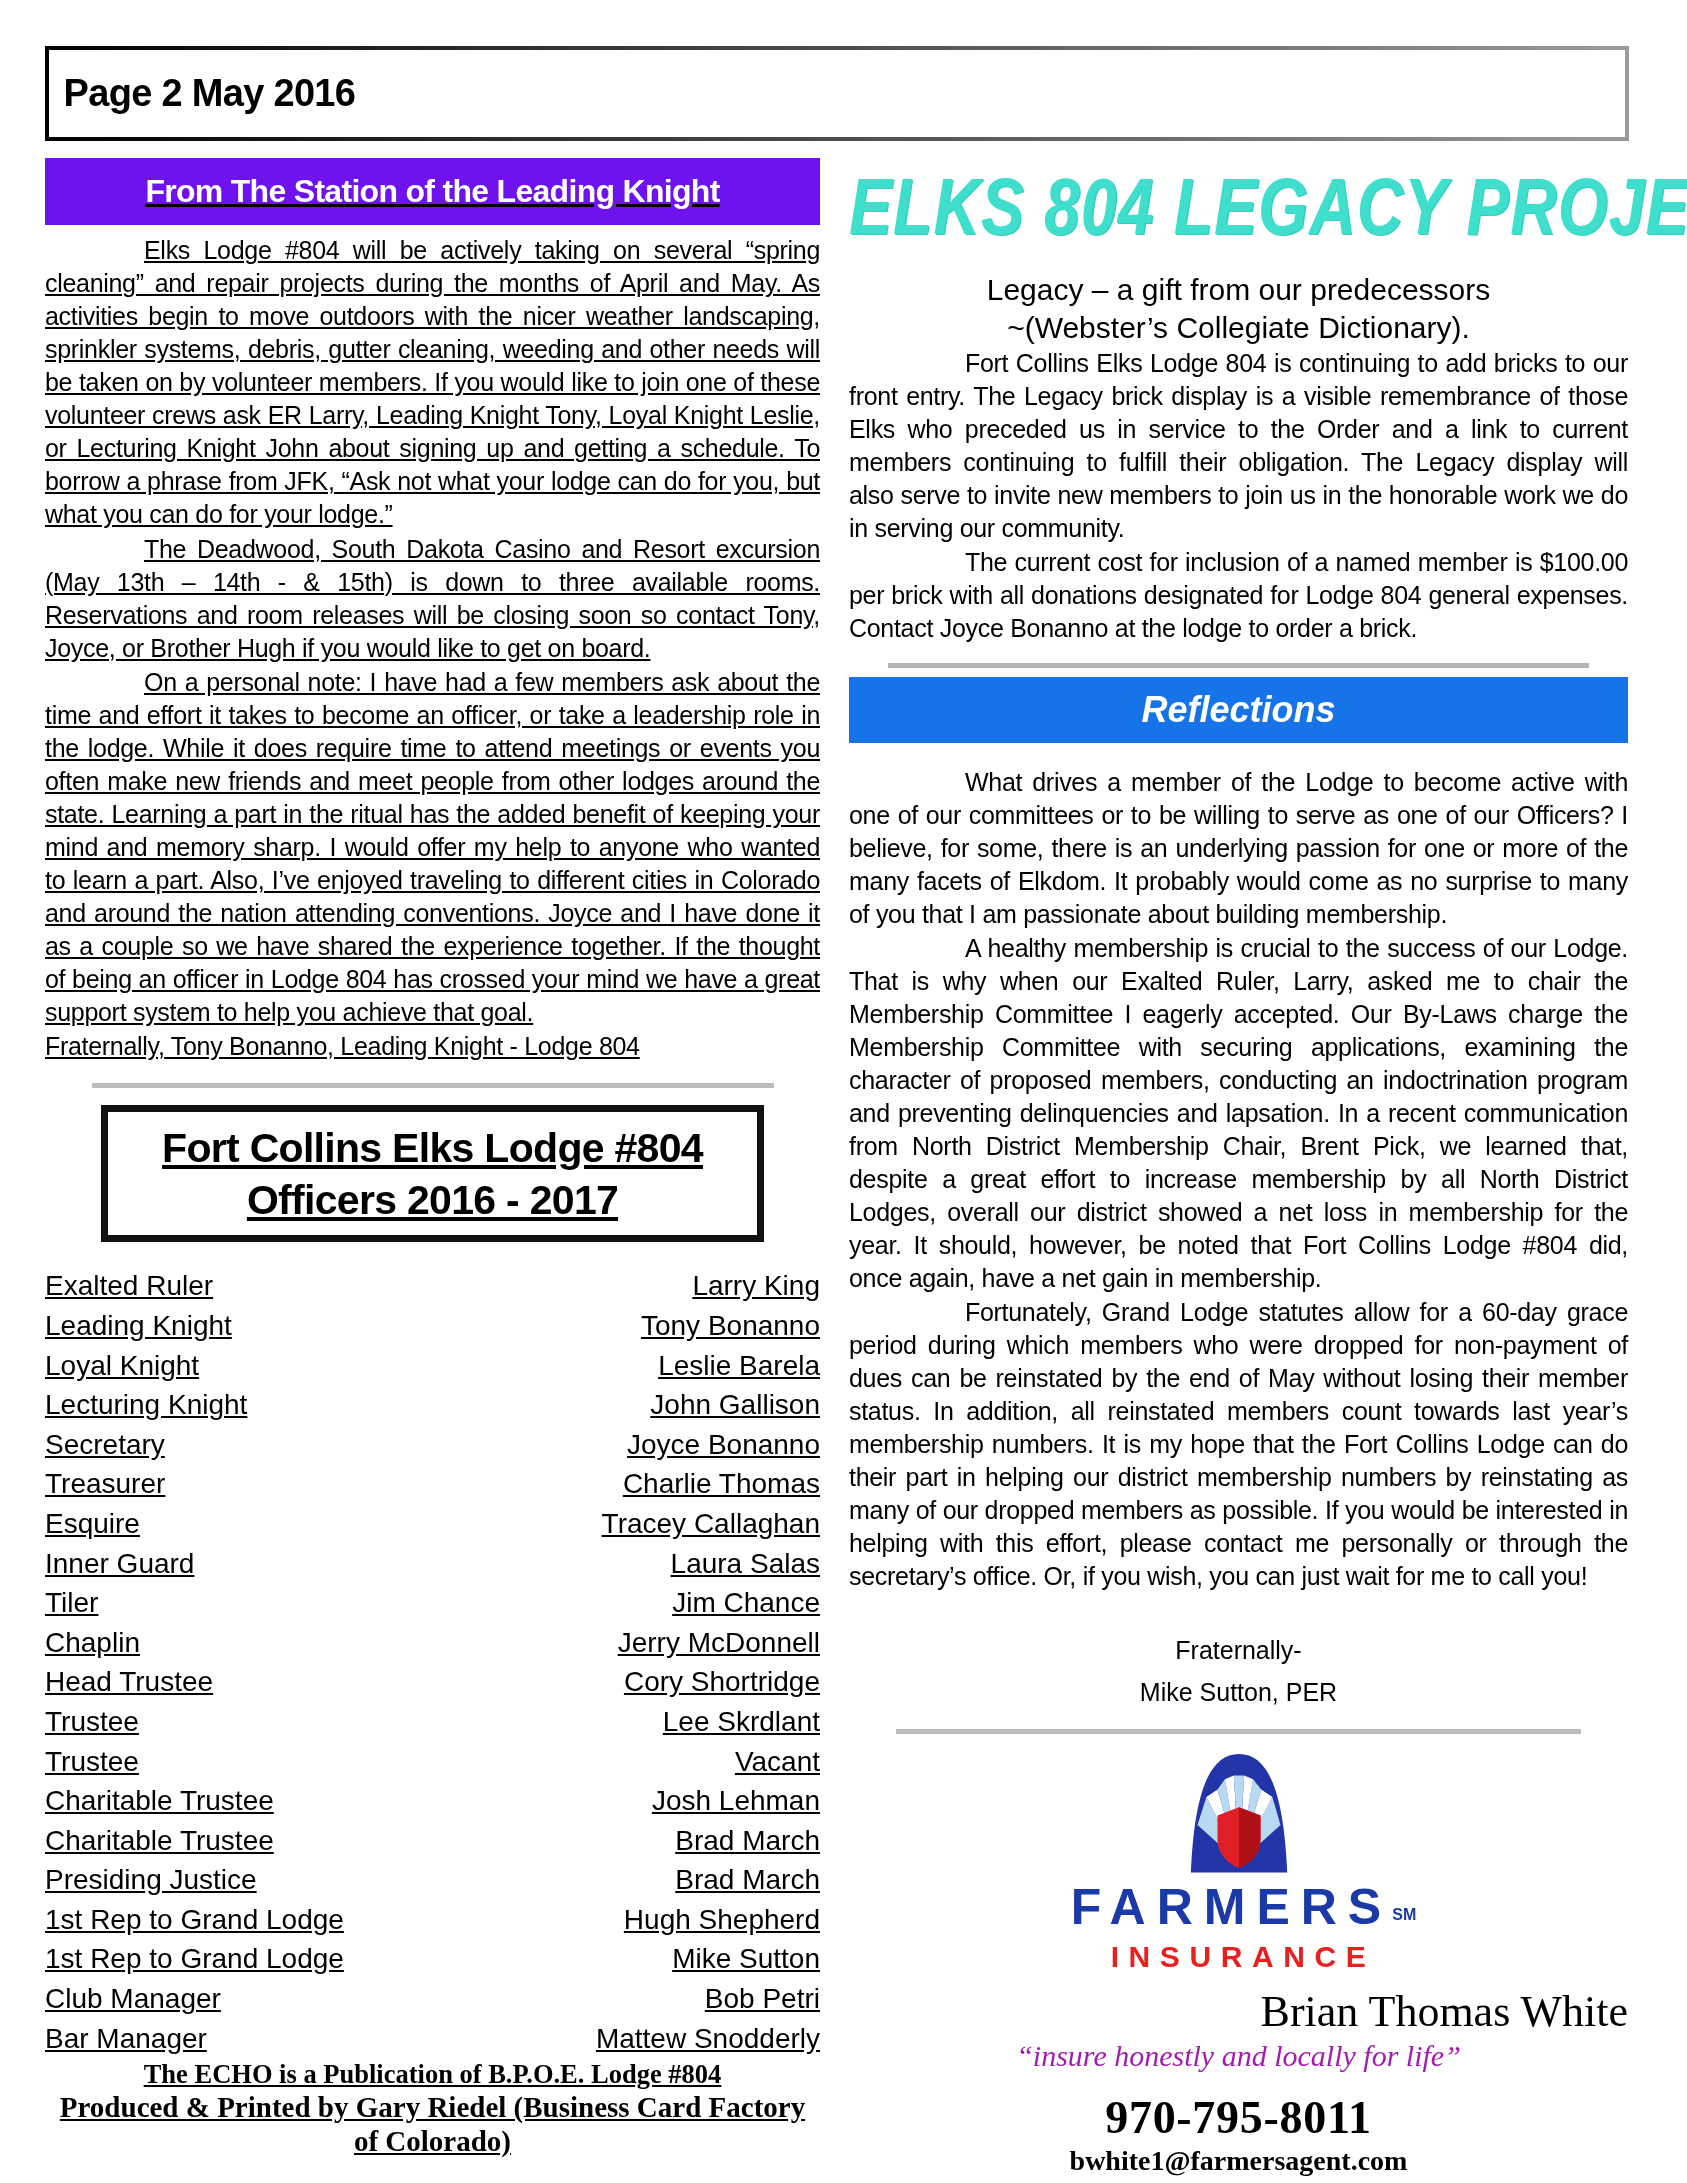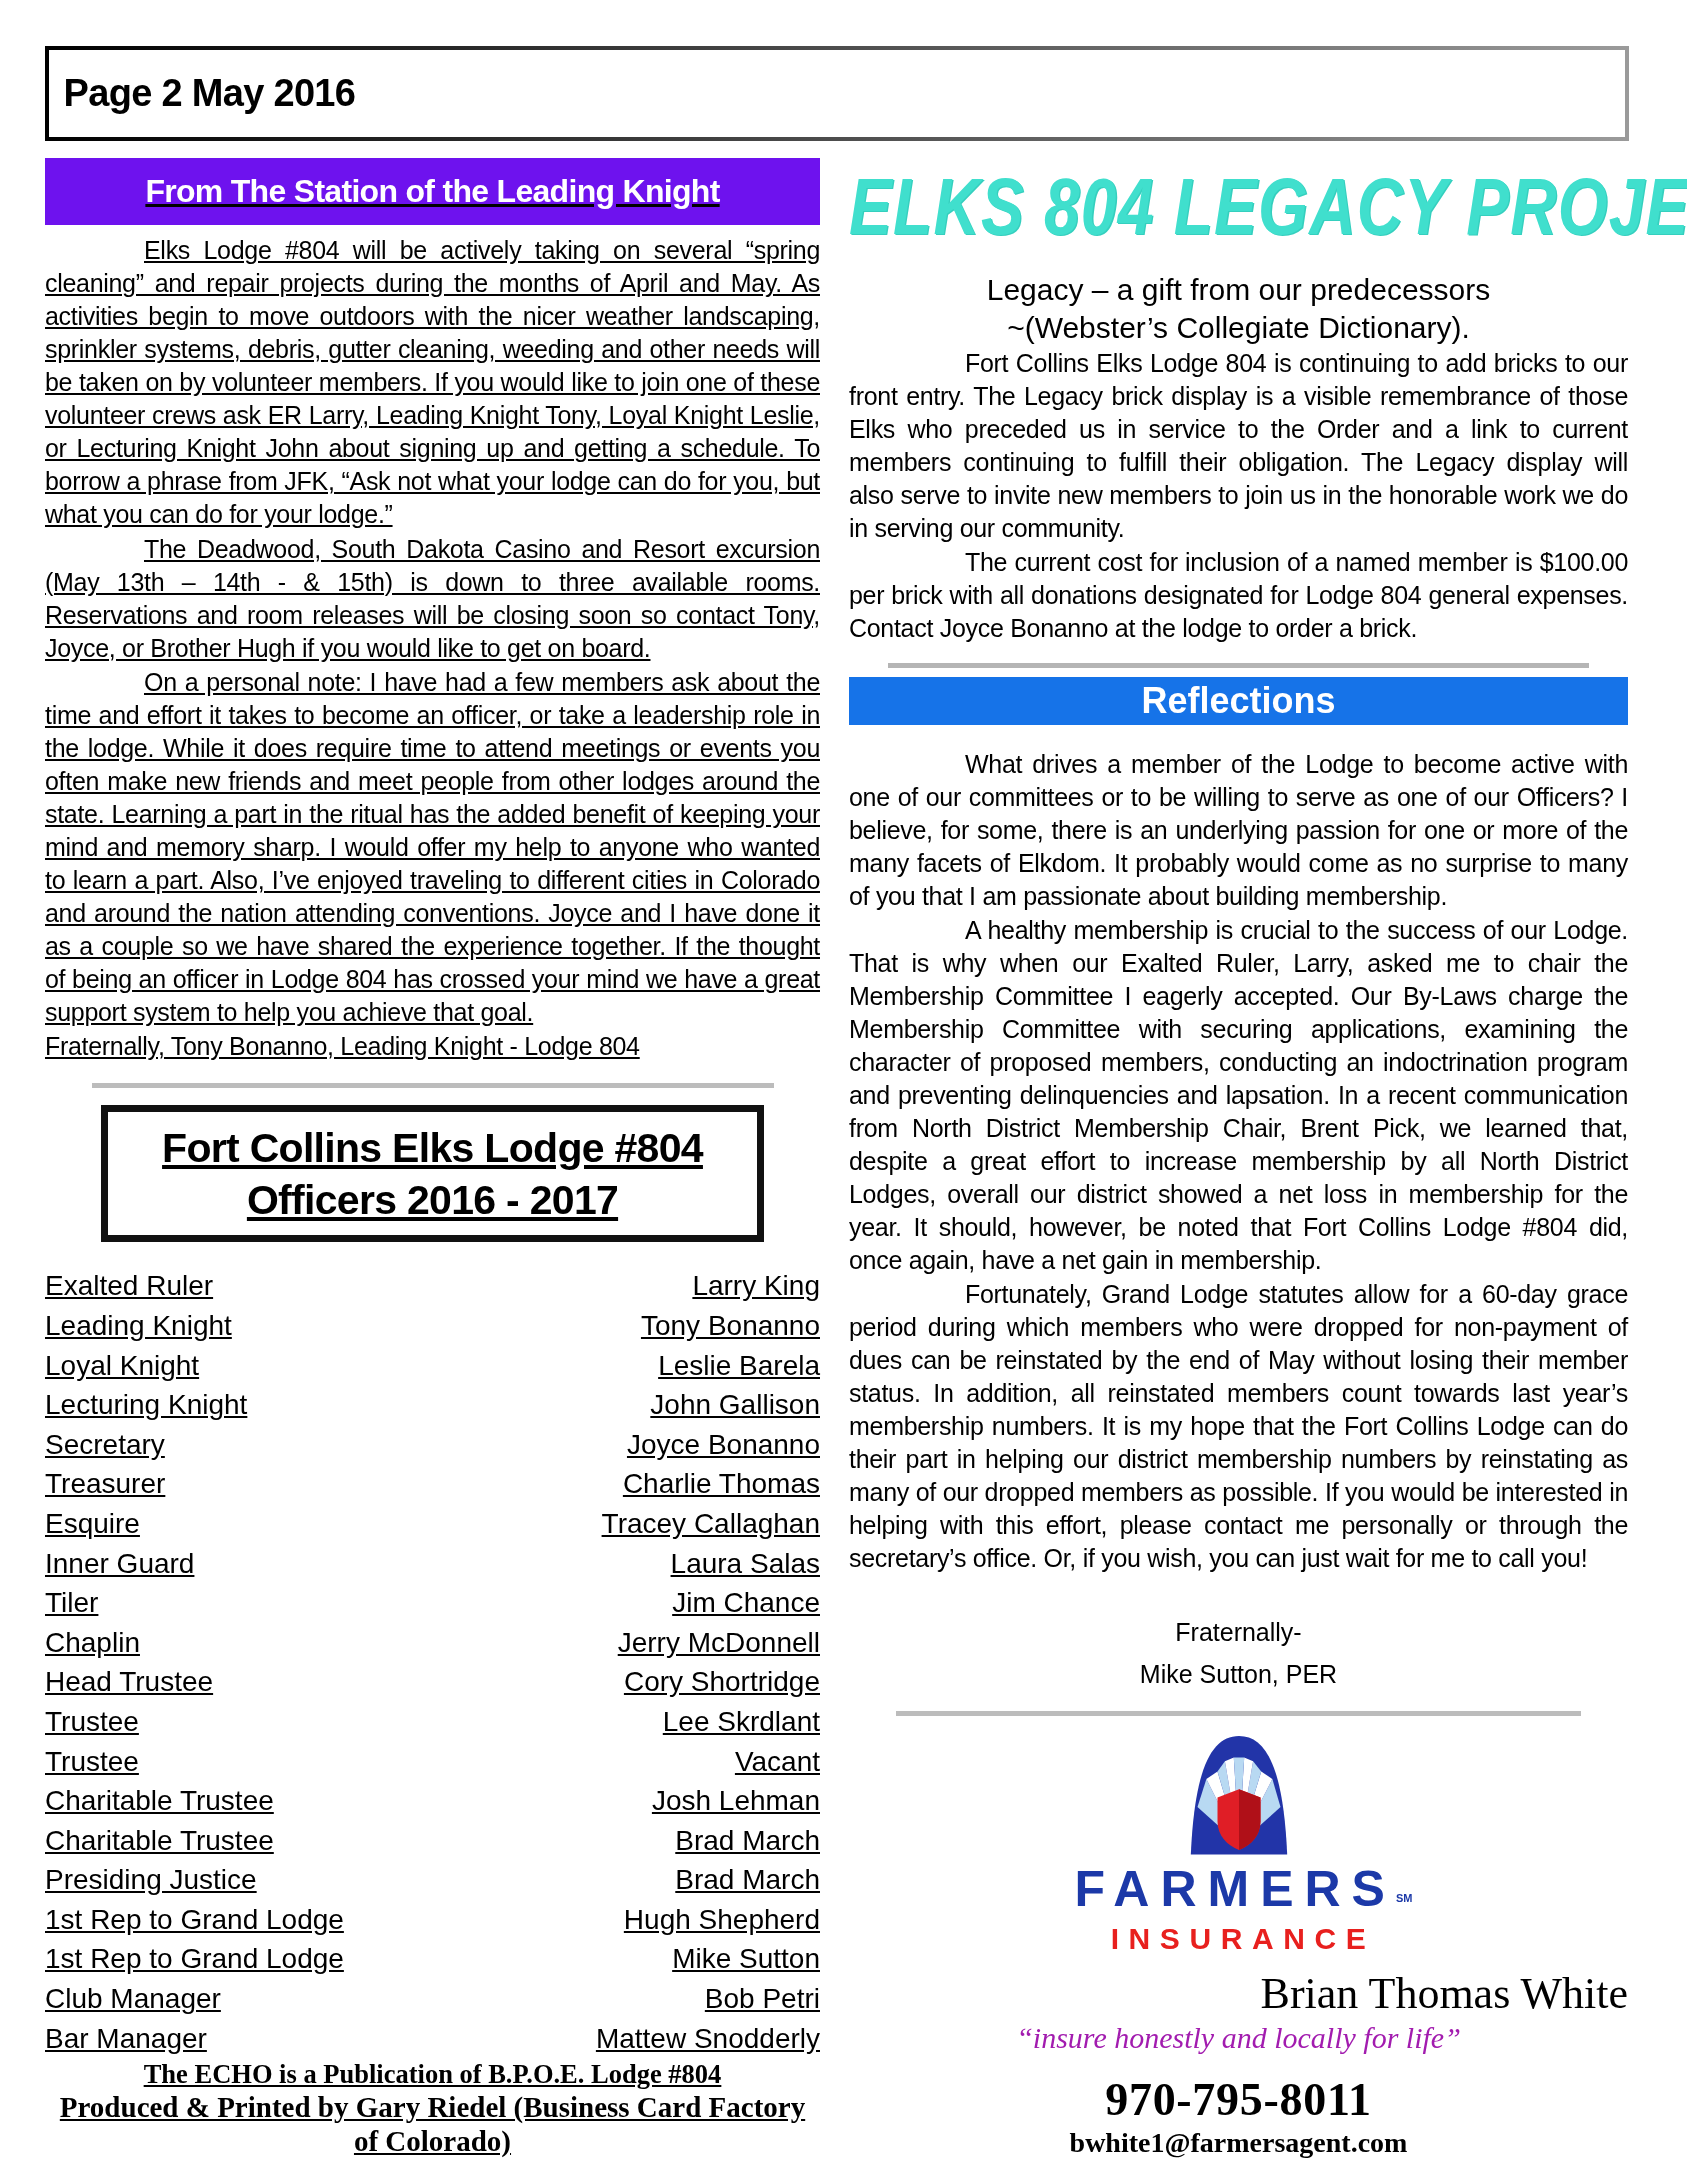--- a/index.html
+++ b/index.html
@@ -23,23 +23,23 @@
   .cols{display:flex;gap:29px;align-items:flex-start;}
   .col-left{width:775px;text-decoration:underline;}
   .col-right{width:779px;}
   
   .banner-purple{
     background:#6e12ee;color:#fff;height:67px;
     display:flex;align-items:center;justify-content:center;
     font-size:32px;font-weight:bold;margin-bottom:9.3px;letter-spacing:-0.7px;
   }
   .banner-blue{
-    background:#1673e8;color:#fff;height:48px;
+    background:#1673e8;color:#fff;height:66px;
     display:flex;align-items:center;justify-content:center;
-    font-size:36px;font-weight:bold;margin:9.3px 0 22.5px 0;
+    font-size:36px;font-weight:bold;margin:9.3px 0 22.5px 0;font-style:italic;
   }
   
   .body-par{
     font-size:25px;line-height:33px;text-align:justify;
     letter-spacing:-0.3px;margin:0 0 1.3px 0;
   }
   .indent{text-indent:99px;}
   .indent-lg{text-indent:116px;}
   .signoff{font-size:25px;line-height:33px;letter-spacing:-0.3px;margin:0;}
   
@@ -76,21 +76,21 @@
   
   .ad{
     text-align:center;margin-top:12px;
     font-family:"Liberation Serif",serif;
   }
   .ad-logo{width:152px;height:126px;margin:12px auto 1.3px auto;display:block;}
   .brand{
     font-family:"Liberation Sans",sans-serif;color:#1c39a8;
     font-size:50px;font-weight:bold;letter-spacing:0.22em;margin:0 0 0 0.2em;
   }
-  .brand sup{font-size:11px;letter-spacing:0;vertical-align:4px;}
+  .brand sup{font-size:16px;letter-spacing:0;vertical-align:4px;}
   .brand2{
     font-family:"Liberation Sans",sans-serif;color:#e8201e;
     font-size:30px;font-weight:bold;letter-spacing:0.32em;margin:4px 0 12px 0.3em;
   }
   .agent{font-size:44px;font-weight:normal;margin:6.6px 0 1.3px 0;text-align:right;}
   .tagline{font-size:30px;font-style:italic;color:#a21caf;margin:1.3px 0 18.5px 0;}
   .phone{font-size:46px;font-weight:bold;margin:10.6px 0 0 0;letter-spacing:0.7px;}
   .email{font-size:28px;font-weight:bold;margin:1.3px 0 17px 0;}
   .offices{display:flex;justify-content:space-between;padding:4px 33px 0 73px;}
 </style>

